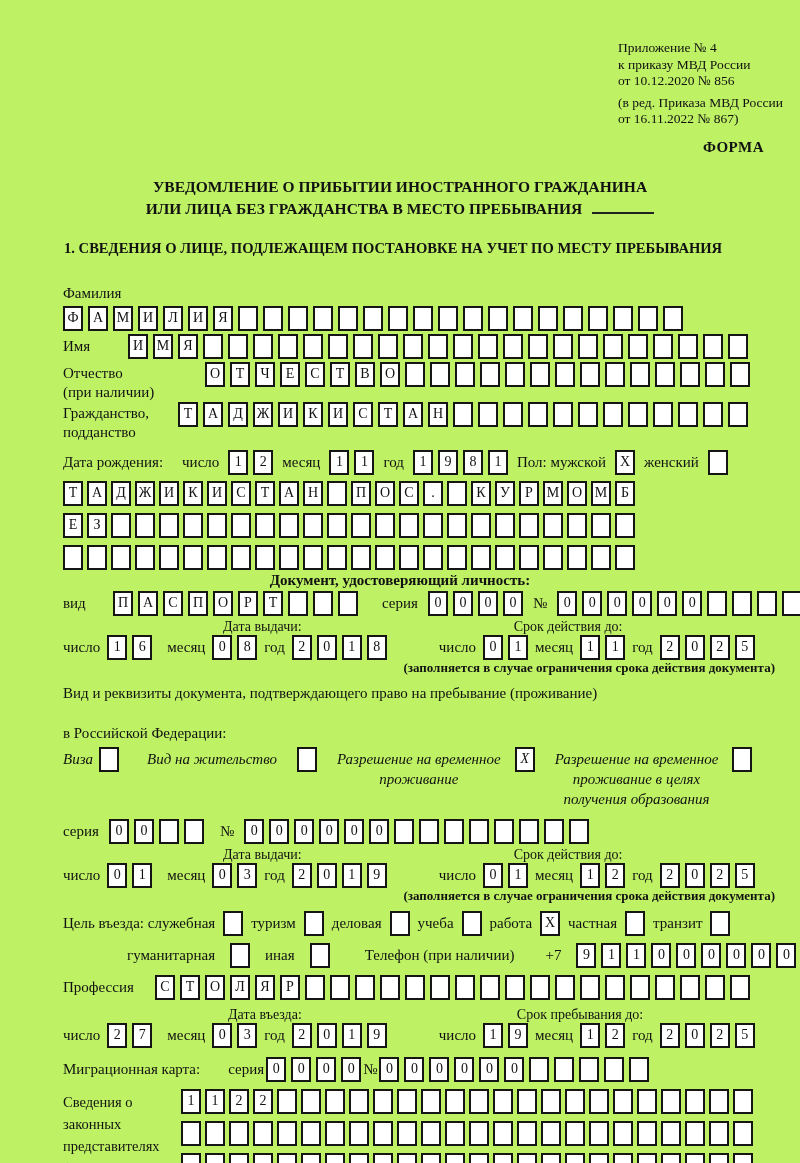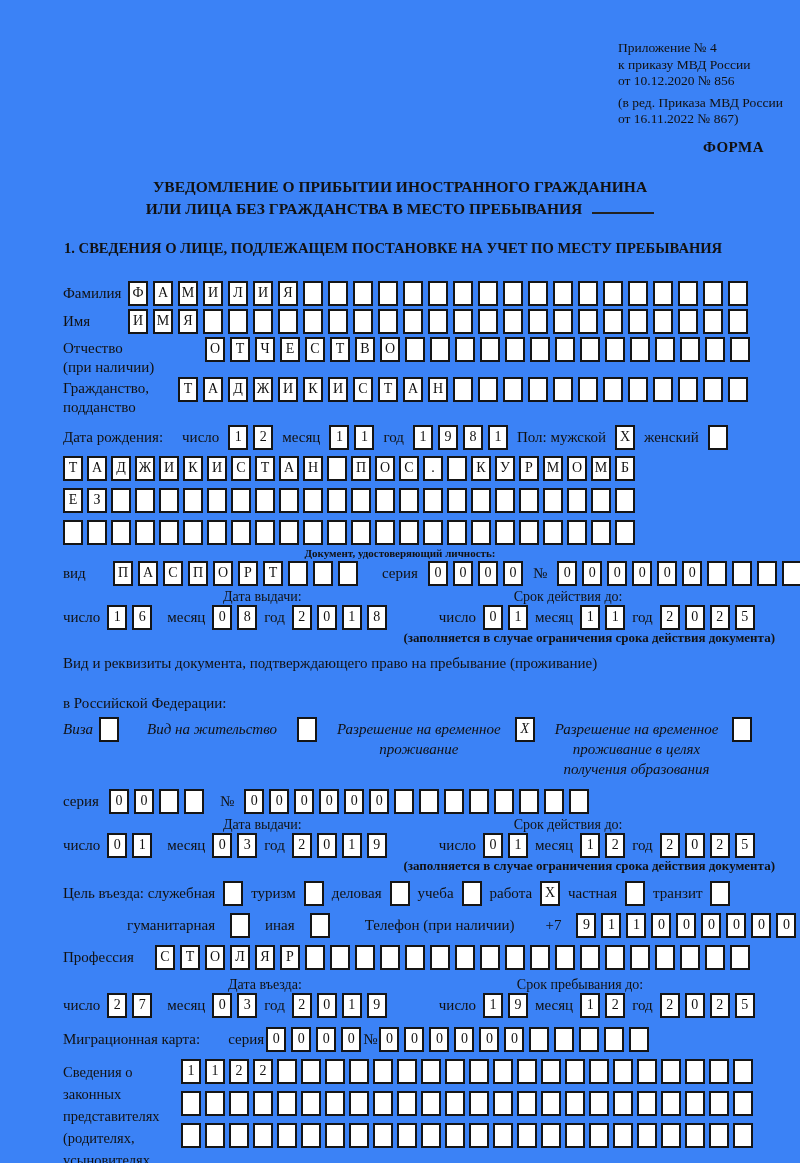--- a/index.html
+++ b/index.html
@@ -1,18 +1,18 @@
 <!DOCTYPE html>
 <html><head>
 <meta charset="utf-8">
 <style>
   * { margin:0; padding:0; box-sizing:border-box; }
   html,body { background:#e8e8e8; }
   .page {
-    position:relative; width:800px; height:1163px; background:#3b82f6;
+    position:relative; width:800px; height:1163px; background:#bef264;
     font-family:"Liberation Serif","DejaVu Serif",serif; color:#111;
     overflow:hidden; margin:0 auto; padding-top:40px;
   }
   
   .hdr { margin-left:618px; font-size:13.5px; line-height:16.5px; }
   .hdr .gap { height:5px; }
   .forma { text-align:right; padding-right:36px; margin-top:11px; font-weight:bold; font-size:15px; letter-spacing:.5px; }
   
   .title { text-align:center; margin-top:20px; font-weight:bold; font-size:15.5px; line-height:22px; }
   .blank { display:inline-block; width:62px; border-bottom:2px solid #222; height:14px; margin-left:10px; }
@@ -24,21 +24,21 @@
   .cells { display:inline-flex; gap:5px; flex:none; }
   .cells.sm { gap:4px; }
   .cell {
     width:20px; height:25px; border:2px solid #151515; background:#fff;
     display:inline-flex; align-items:center; justify-content:center;
     font-size:14px; line-height:1; flex:none;
   }
   .cells.sm .cell { width:20px; }
   .mt3{margin-top:3px;} 
   .note { font-size:13px; font-weight:bold; margin-left:auto; margin-right:25px; width:max-content; line-height:15px; }
-  .center-bold { text-align:center; font-weight:bold; font-size:11px; margin-top:2px; }
+  .center-bold { text-align:center; font-weight:bold; font-size:15px; margin-top:2px; }
   .dhdr { display:flex; font-size:14px; line-height:17px; margin-left:63px; margin-top:2px; }
   .dgroup { display:inline-flex; gap:7px; align-items:flex-start; }
   .dgroup .lbl { line-height:25px; }
   .plain { font-size:15px; line-height:20px; margin-left:63px; }
   .pair { display:inline-flex; gap:6px; align-items:flex-start;font-style:italic; }
   .cap { text-align:center; white-space:pre-line; font-size:15px; line-height:20px; padding-top:2px; }
   .vstack { display:flex; flex-direction:column; gap:7px; }
 </style>
 </head>
 <body>
@@ -55,21 +55,21 @@
   </div>
   <div class="forma">ФОРМА</div>
 
   <div class="title">
     <div>УВЕДОМЛЕНИЕ О ПРИБЫТИИ ИНОСТРАННОГО ГРАЖДАНИНА</div>
     <div><span>ИЛИ ЛИЦА БЕЗ ГРАЖДАНСТВА В МЕСТО ПРЕБЫВАНИЯ</span><span class="blank"></span></div>
   </div>
 
   <div class="sec1">1. СВЕДЕНИЯ О ЛИЦЕ, ПОДЛЕЖАЩЕМ ПОСТАНОВКЕ НА УЧЕТ ПО МЕСТУ ПРЕБЫВАНИЯ</div>
 
-  <div class="row" style="margin-top:24px;">
+  <div class="row" style="margin-top:24px;flex-direction:column;">
     <span class="lbl" style="width:65px;">Фамилия</span>
     <span class="cells">
         <span class="cell">Ф</span>
         <span class="cell">А</span>
         <span class="cell">М</span>
         <span class="cell">И</span>
         <span class="cell">Л</span>
         <span class="cell">И</span>
         <span class="cell">Я</span>
         <span class="cell"></span>

